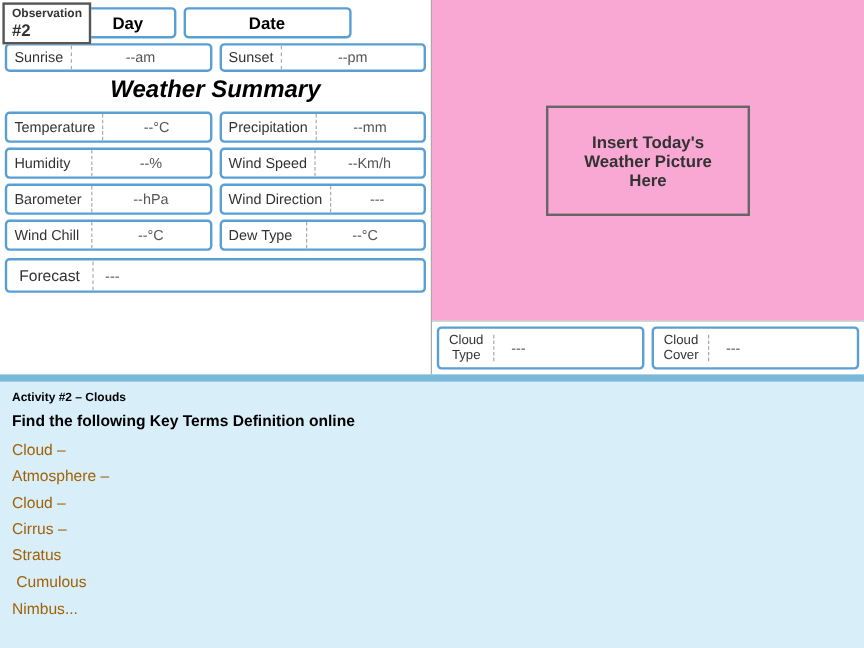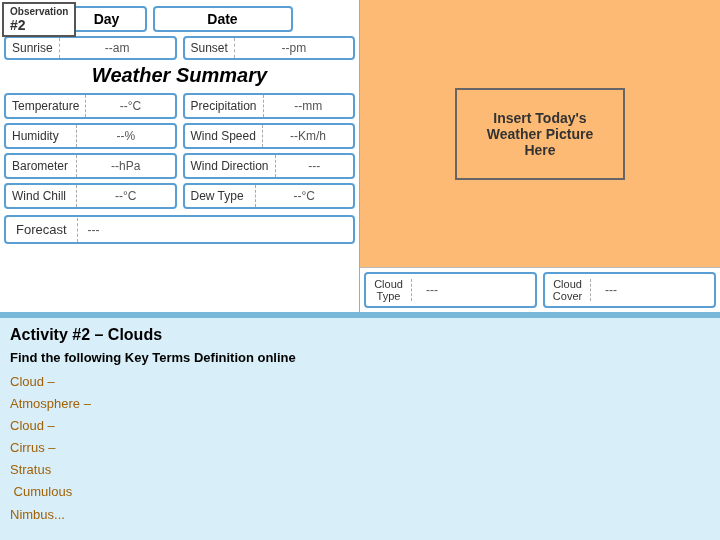--- a/index.html
+++ b/index.html
@@ -24,21 +24,21 @@
       border-right: 1px solid #aaa;
       padding: 4px;
       position: relative;
     }
 
     .right-panel {
       width: 360px;
       display: flex;
       align-items: center;
       justify-content: center;
-      background: #fdba74;
+      background: #f9a8d4;
     }
 
     .insert-photo-text {
       text-align: center;
       font-weight: bold;
       font-size: 14px;
       color: #333;
       border: 2px solid #666;
       padding: 20px 30px;
     }
@@ -223,21 +223,21 @@
     .bottom-section {
       width: 720px;
       padding: 8px 10px;
       background: #d8eef8;
       border-top: 3px solid #7ab8d9;
       height: 225px;
       overflow: hidden;
     }
 
     .activity-title {
-      font-size: 16px;
+      font-size: 10px;
       font-weight: bold;
       color: #000;
       margin-bottom: 6px;
     }
 
     .activity-subtitle {
       font-size: 13px;
       font-weight: bold;
       color: #000;
       margin-bottom: 6px;

